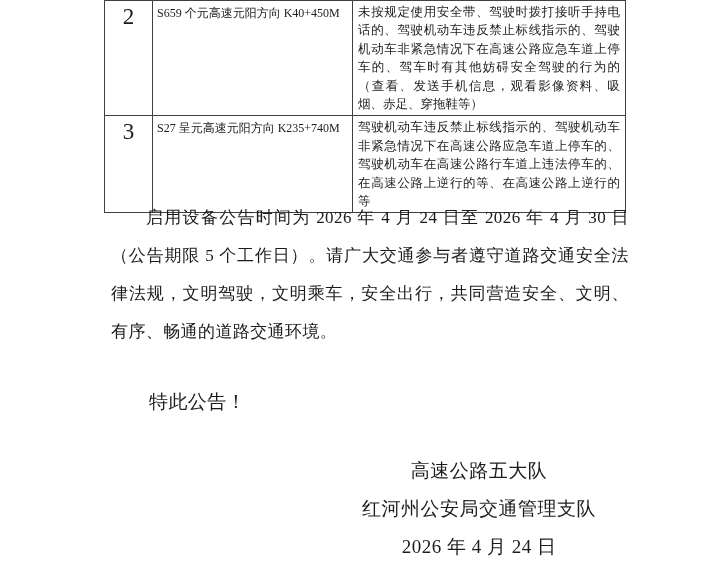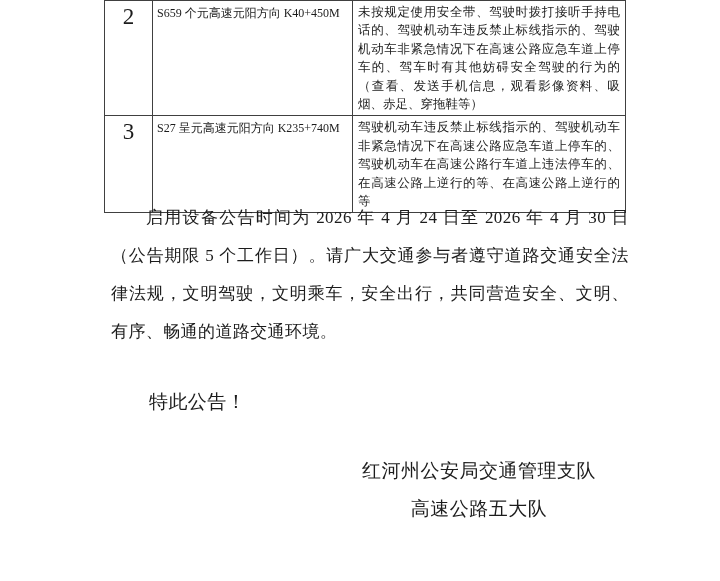--- a/index.html
+++ b/index.html
@@ -102,17 +102,18 @@
         <td class="cell-vio">驾驶机动车违反禁止标线指示的、驾驶机动车非紧急情况下在高速公路应急车道上停车的、驾驶机动车在高速公路行车道上违法停车的、在高速公路上逆行的等、在高速公路上逆行的等</td>
       </tr>
     </tbody>
   </table>
 
   <p class="para">启用设备公告时间为 2026 年 4 月 24 日至 2026 年 4 月 30 日（公告期限 5 个工作日）。请广大交通参与者遵守道路交通安全法律法规，文明驾驶，文明乘车，安全出行，共同营造安全、文明、有序、畅通的道路交通环境。</p>
 
   <p class="closing">特此公告！</p>
 
   <div class="signature">
+    <div>高速公路五大队</div>
     <div>红河州公安局交通管理支队</div>
-    <div>高速公路五大队</div>
+    <div>2026 年 4 月 24 日</div>
   </div>
 
 </div>
 
 </body></html>

